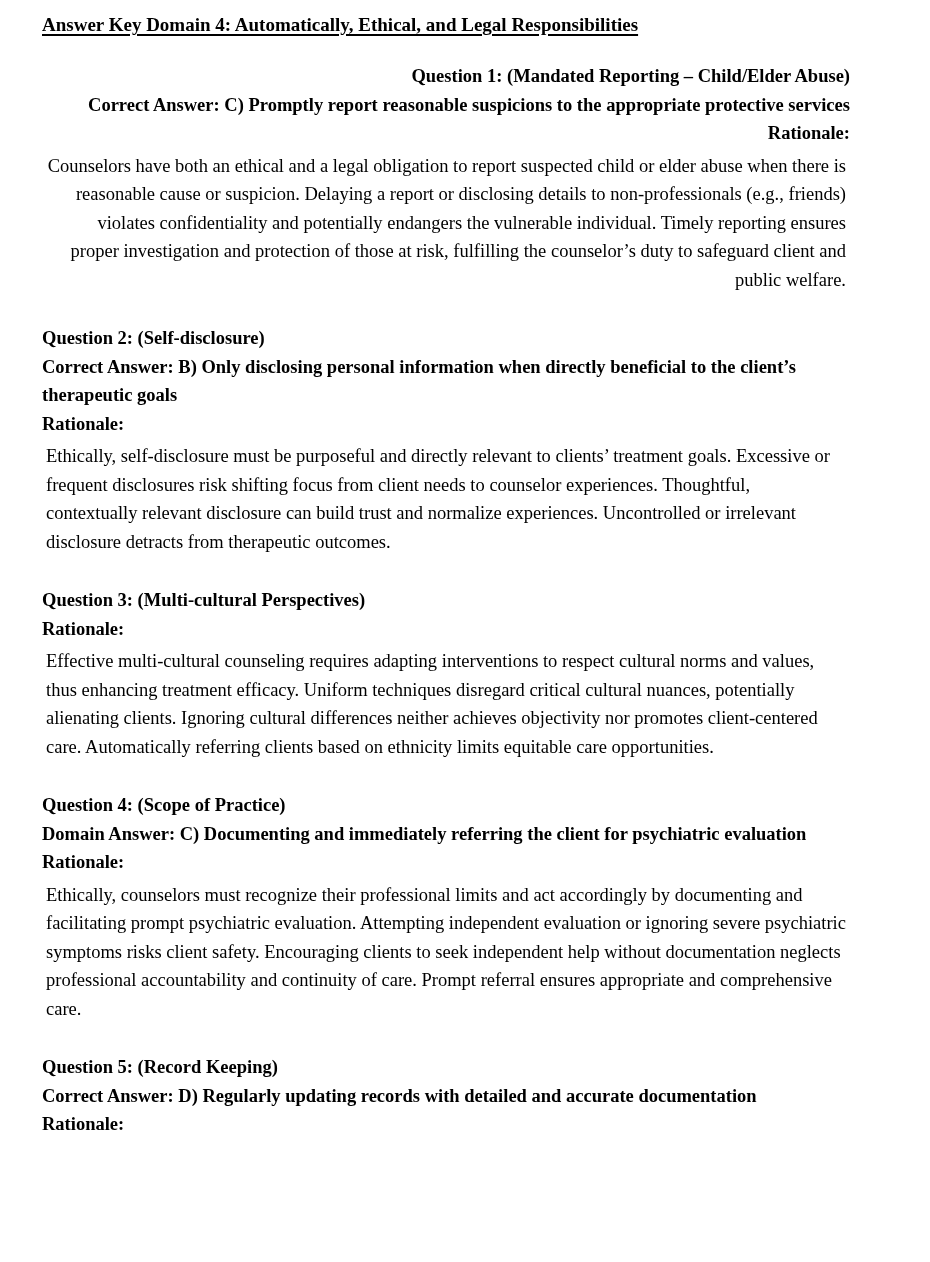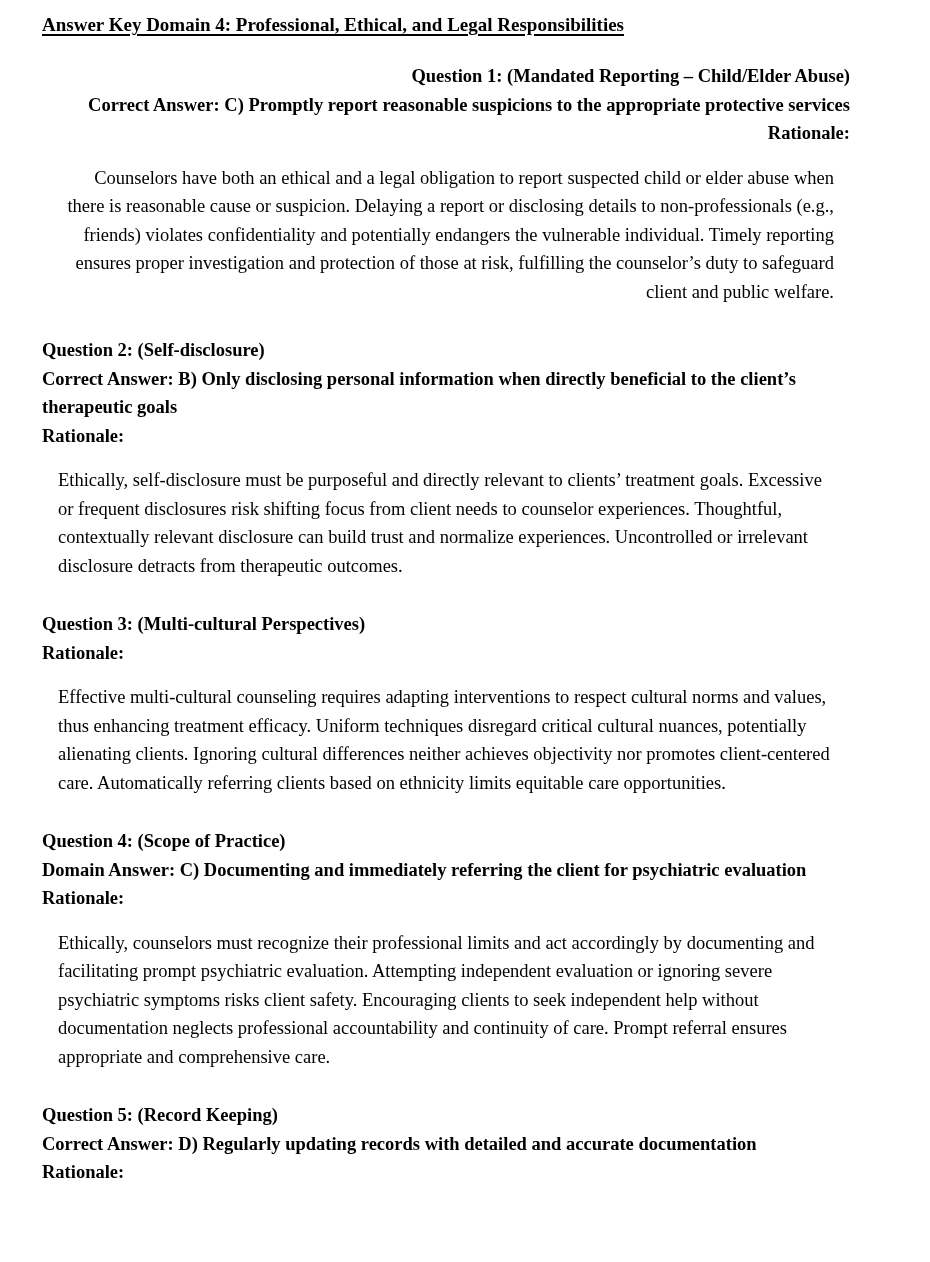--- a/index.html
+++ b/index.html
@@ -41,30 +41,30 @@
   .q-rationale-label {
     font-size: 18.5px;
     font-weight: bold;
     line-height: 28.5px;
     margin: 0;
   }
   .q-rationale {
     font-size: 18.5px;
     font-weight: normal;
     line-height: 28.5px;
-    margin: 16px;
+    margin: 4px;
   }
 </style>
 </head>
 <body>
 
 <div class="page">
   <div class="content">
 
-    <h1 class="doc-title">Answer Key Domain 4: Professional, Ethical, and Legal Responsibilities</h1>
+    <h1 class="doc-title">Answer Key Domain 4: Automatically, Ethical, and Legal Responsibilities</h1>
 
     <section class="question first">
       <p class="q-heading">Question 1: (Mandated Reporting – Child/Elder Abuse)</p>
       <p class="q-answer">Correct Answer: C) Promptly report reasonable suspicions to the appropriate protective services</p>
       <p class="q-rationale-label">Rationale:</p>
       <p class="q-rationale">Counselors have both an ethical and a legal obligation to report suspected child or elder abuse when there is reasonable cause or suspicion. Delaying a report or disclosing details to non-professionals (e.g., friends) violates confidentiality and potentially endangers the vulnerable individual. Timely reporting ensures proper investigation and protection of those at risk, fulfilling the counselor’s duty to safeguard client and public welfare.</p>
     </section>
 
     <section class="question">
       <p class="q-heading">Question 2: (Self-disclosure)</p>

